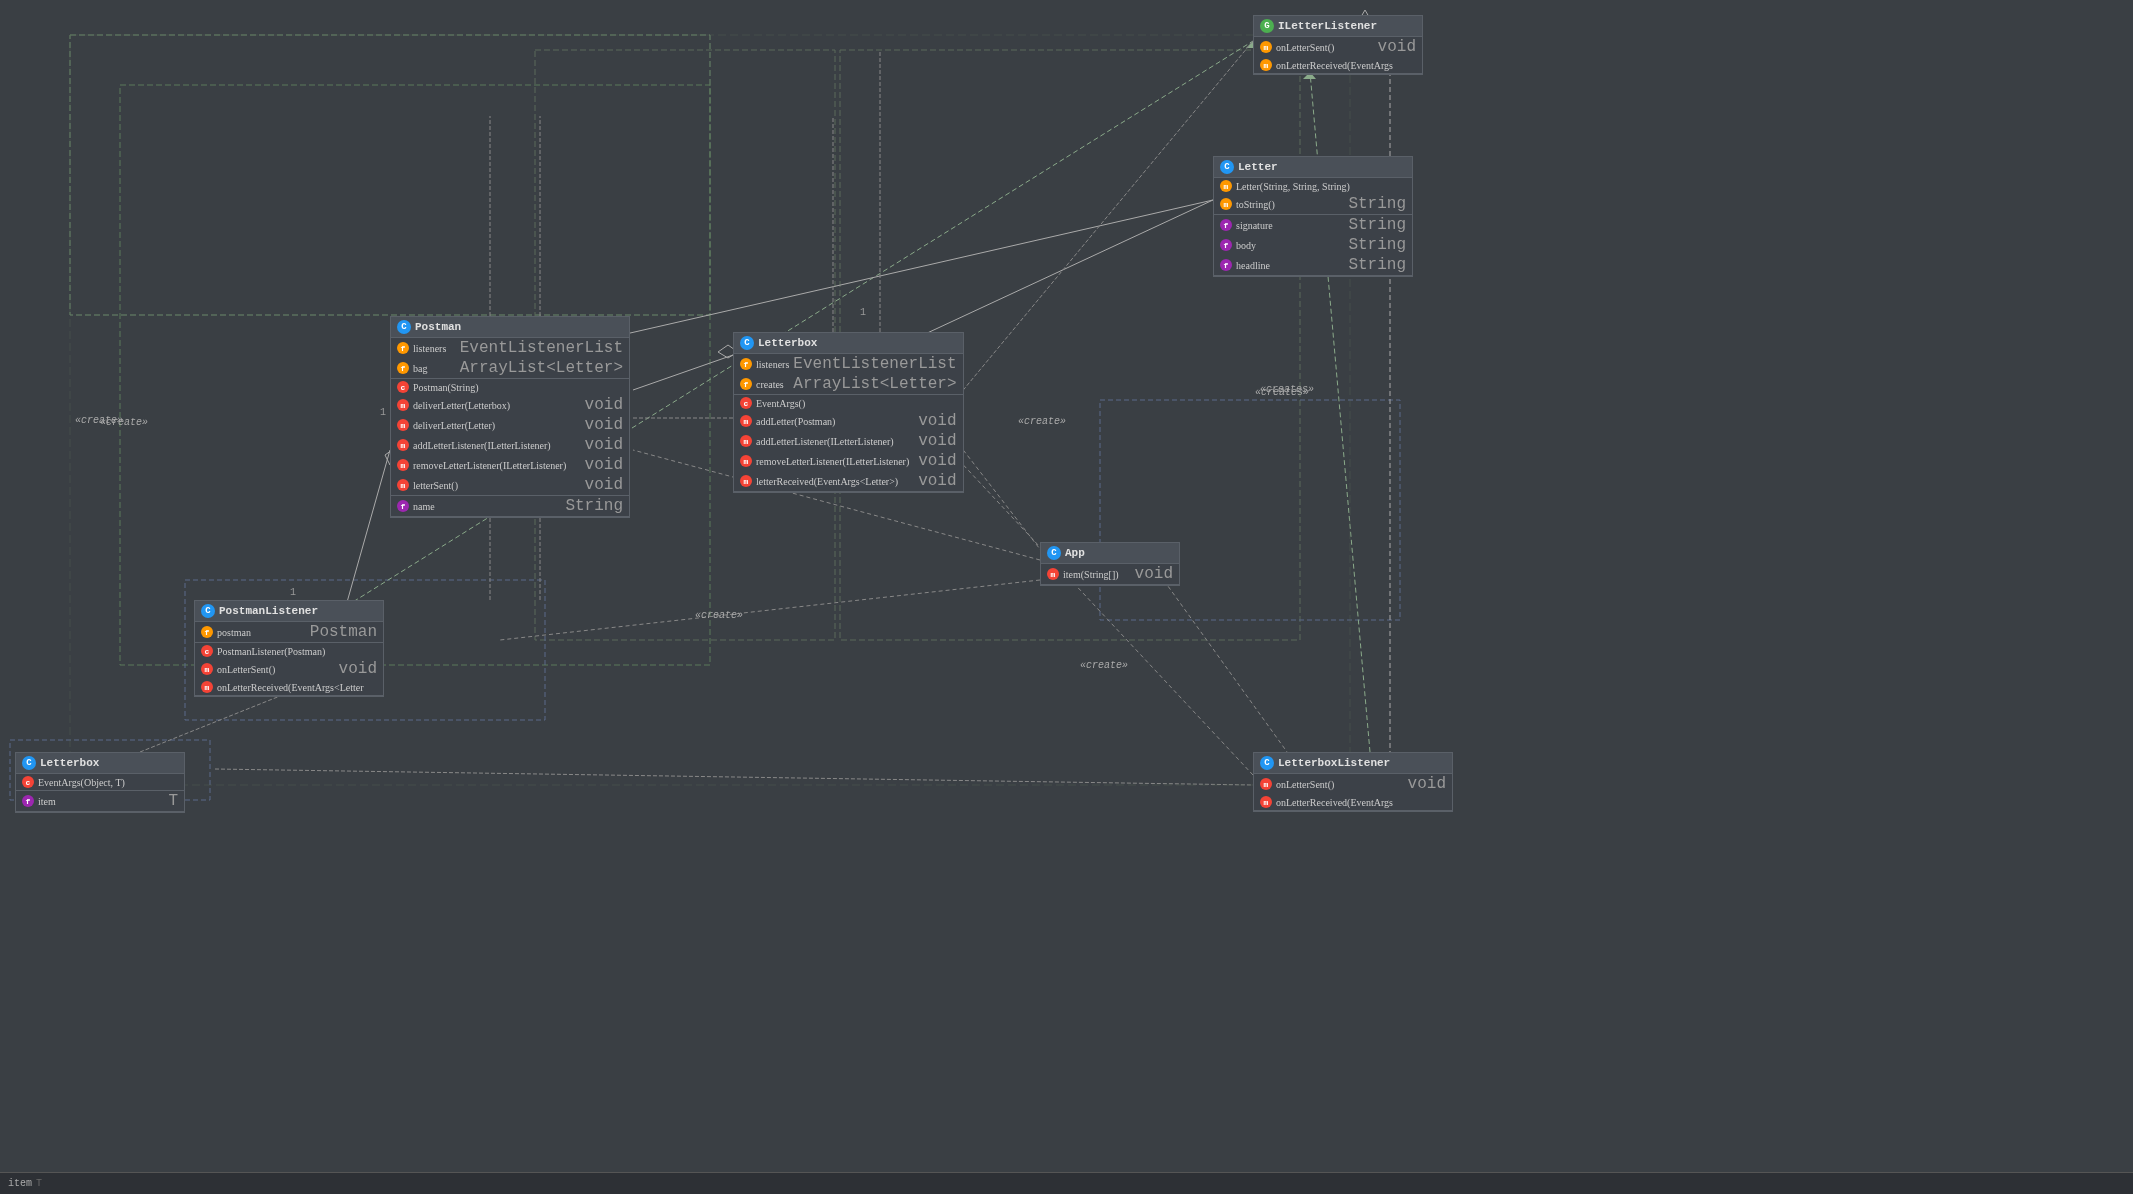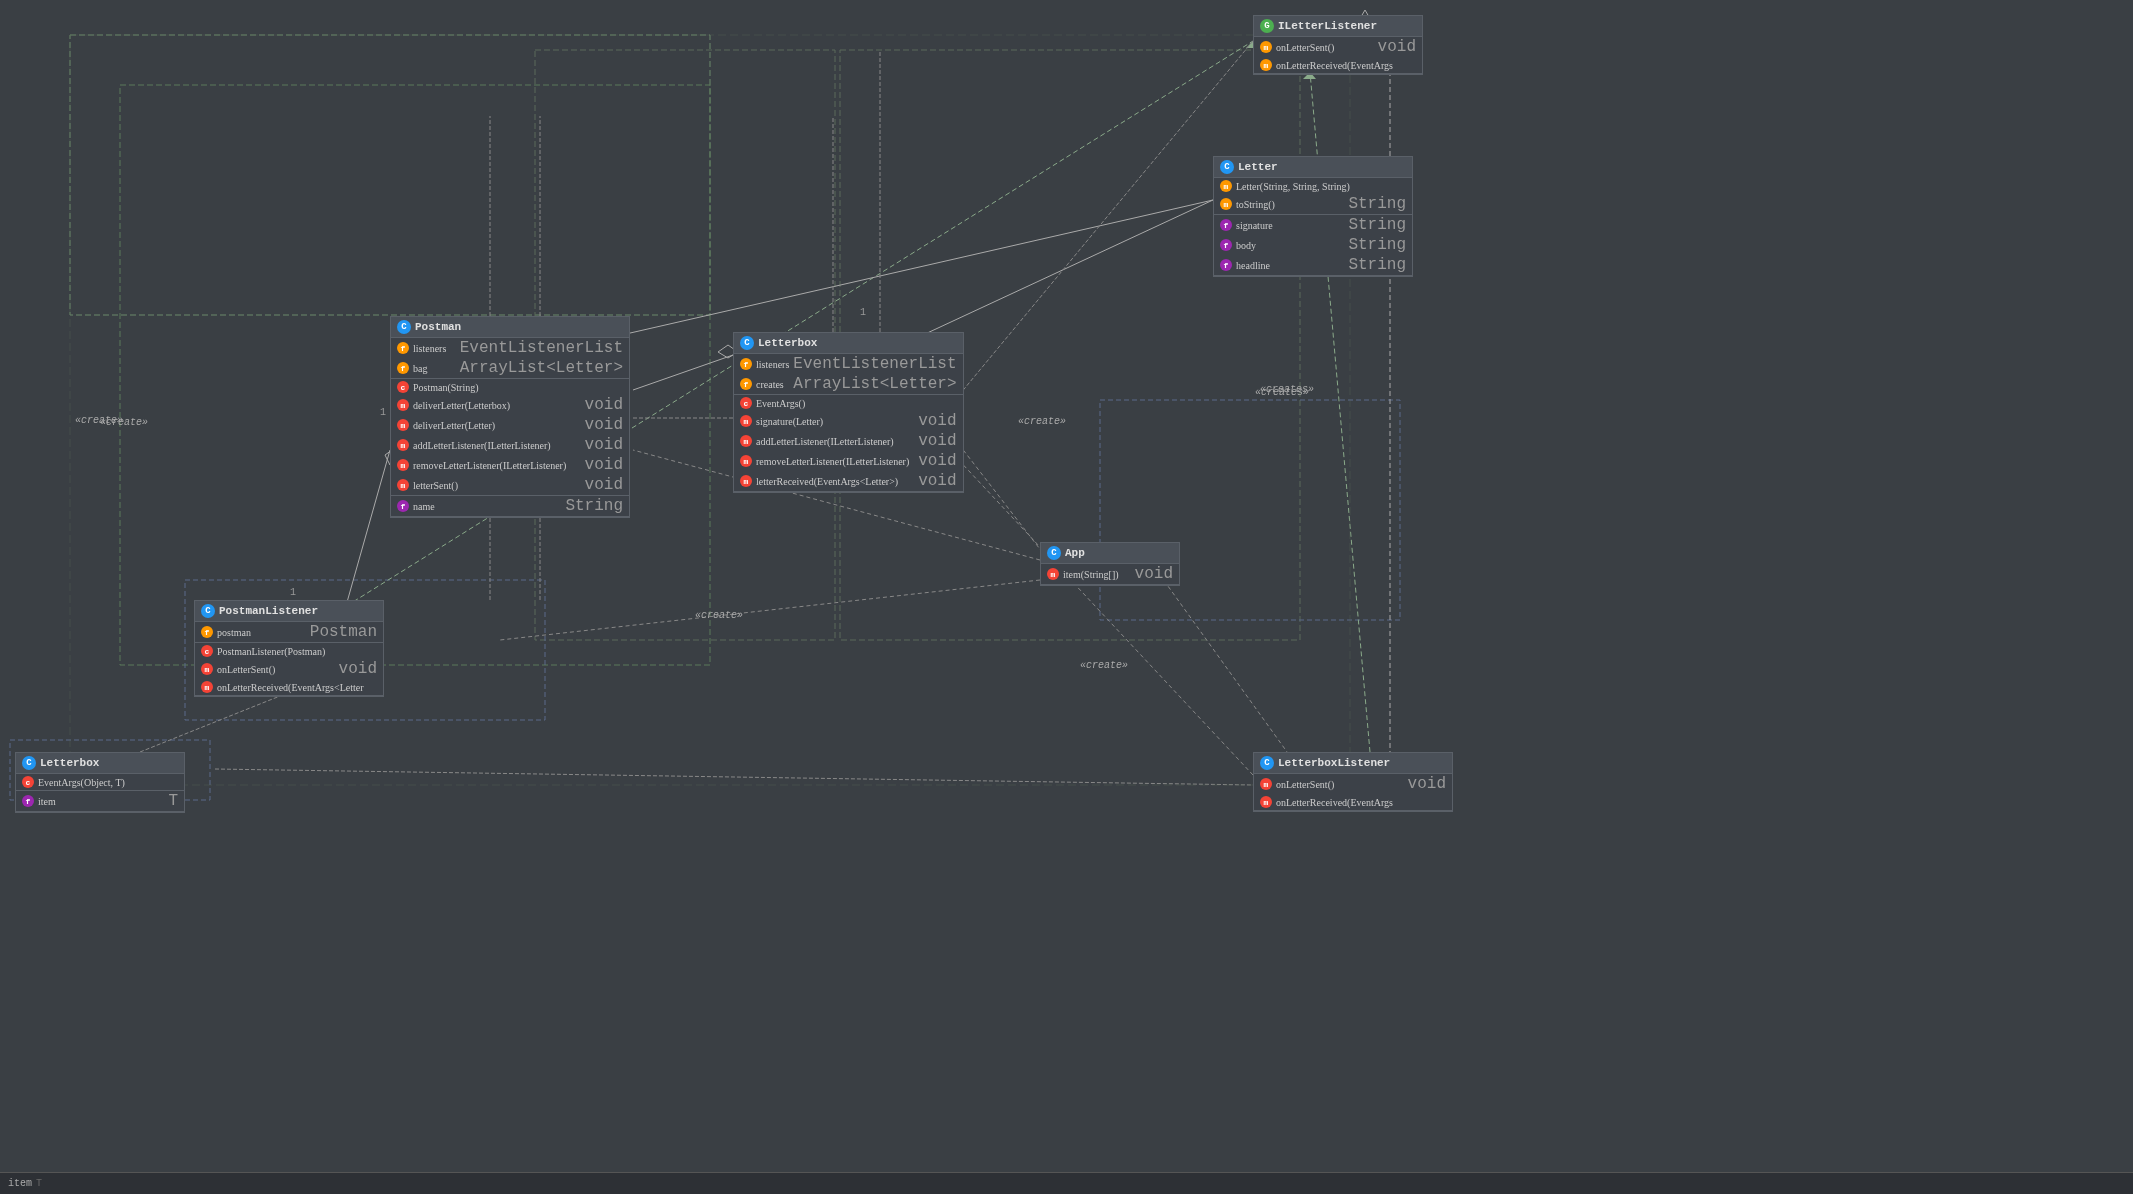--- a/index.html
+++ b/index.html
@@ -348,21 +348,21 @@
         <span class="row-type">ArrayList&lt;Letter&gt;</span>
       </div>
     </div>
     <div class="uml-section">
       <div class="uml-row">
         <span class="row-icon icon-red">c</span>
         <span class="row-name">EventArgs()</span>
       </div>
       <div class="uml-row">
         <span class="row-icon icon-red">m</span>
-        <span class="row-name">signature(Letter)</span>
+        <span class="row-name">addLetter(Postman)</span>
         <span class="row-type">void</span>
       </div>
       <div class="uml-row">
         <span class="row-icon icon-red">m</span>
         <span class="row-name">addLetterListener(ILetterListener)</span>
         <span class="row-type">void</span>
       </div>
       <div class="uml-row">
         <span class="row-icon icon-red">m</span>
         <span class="row-name">removeLetterListener(ILetterListener)</span>

